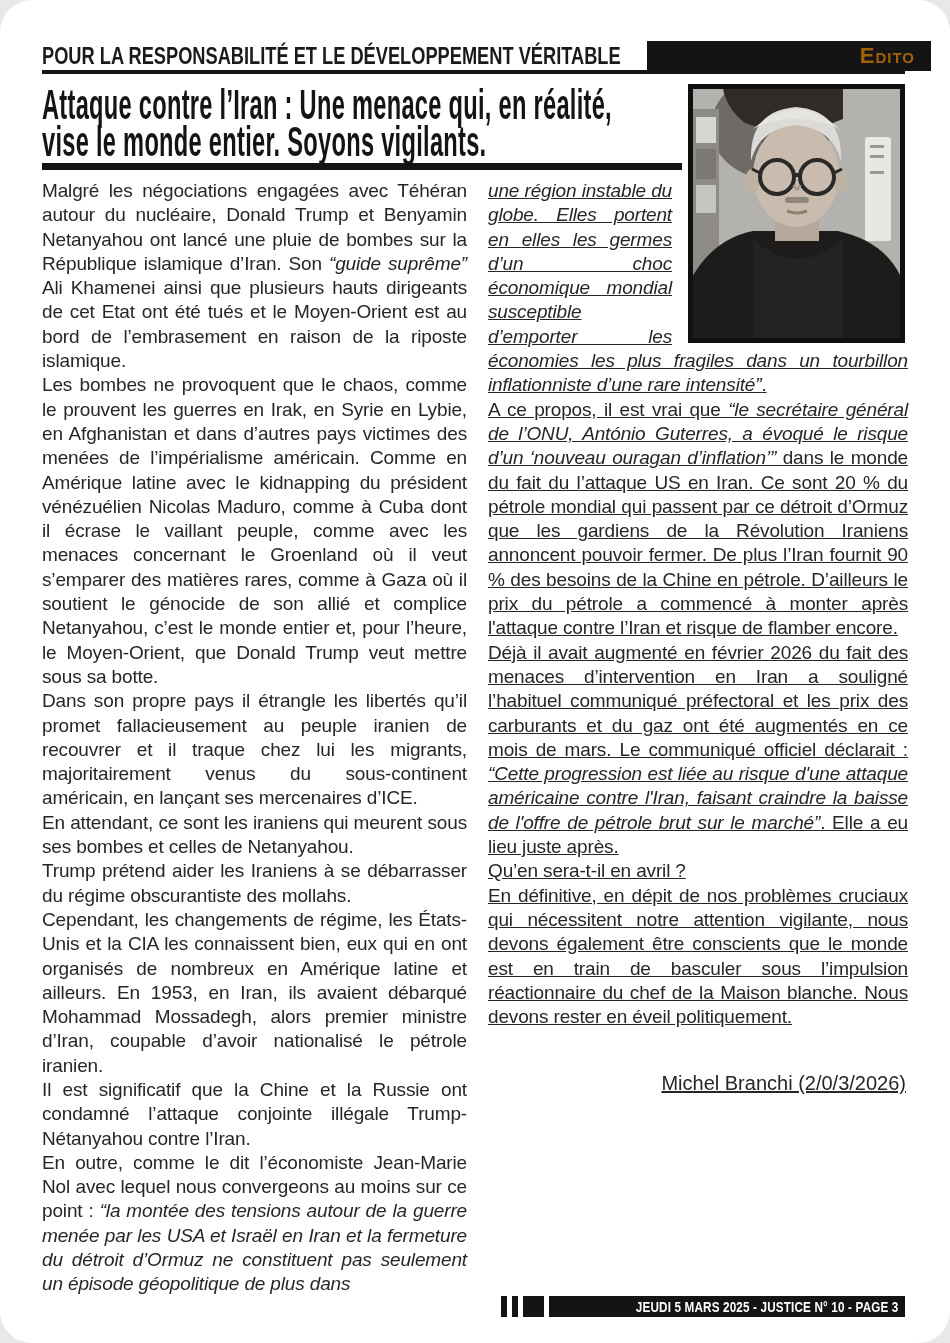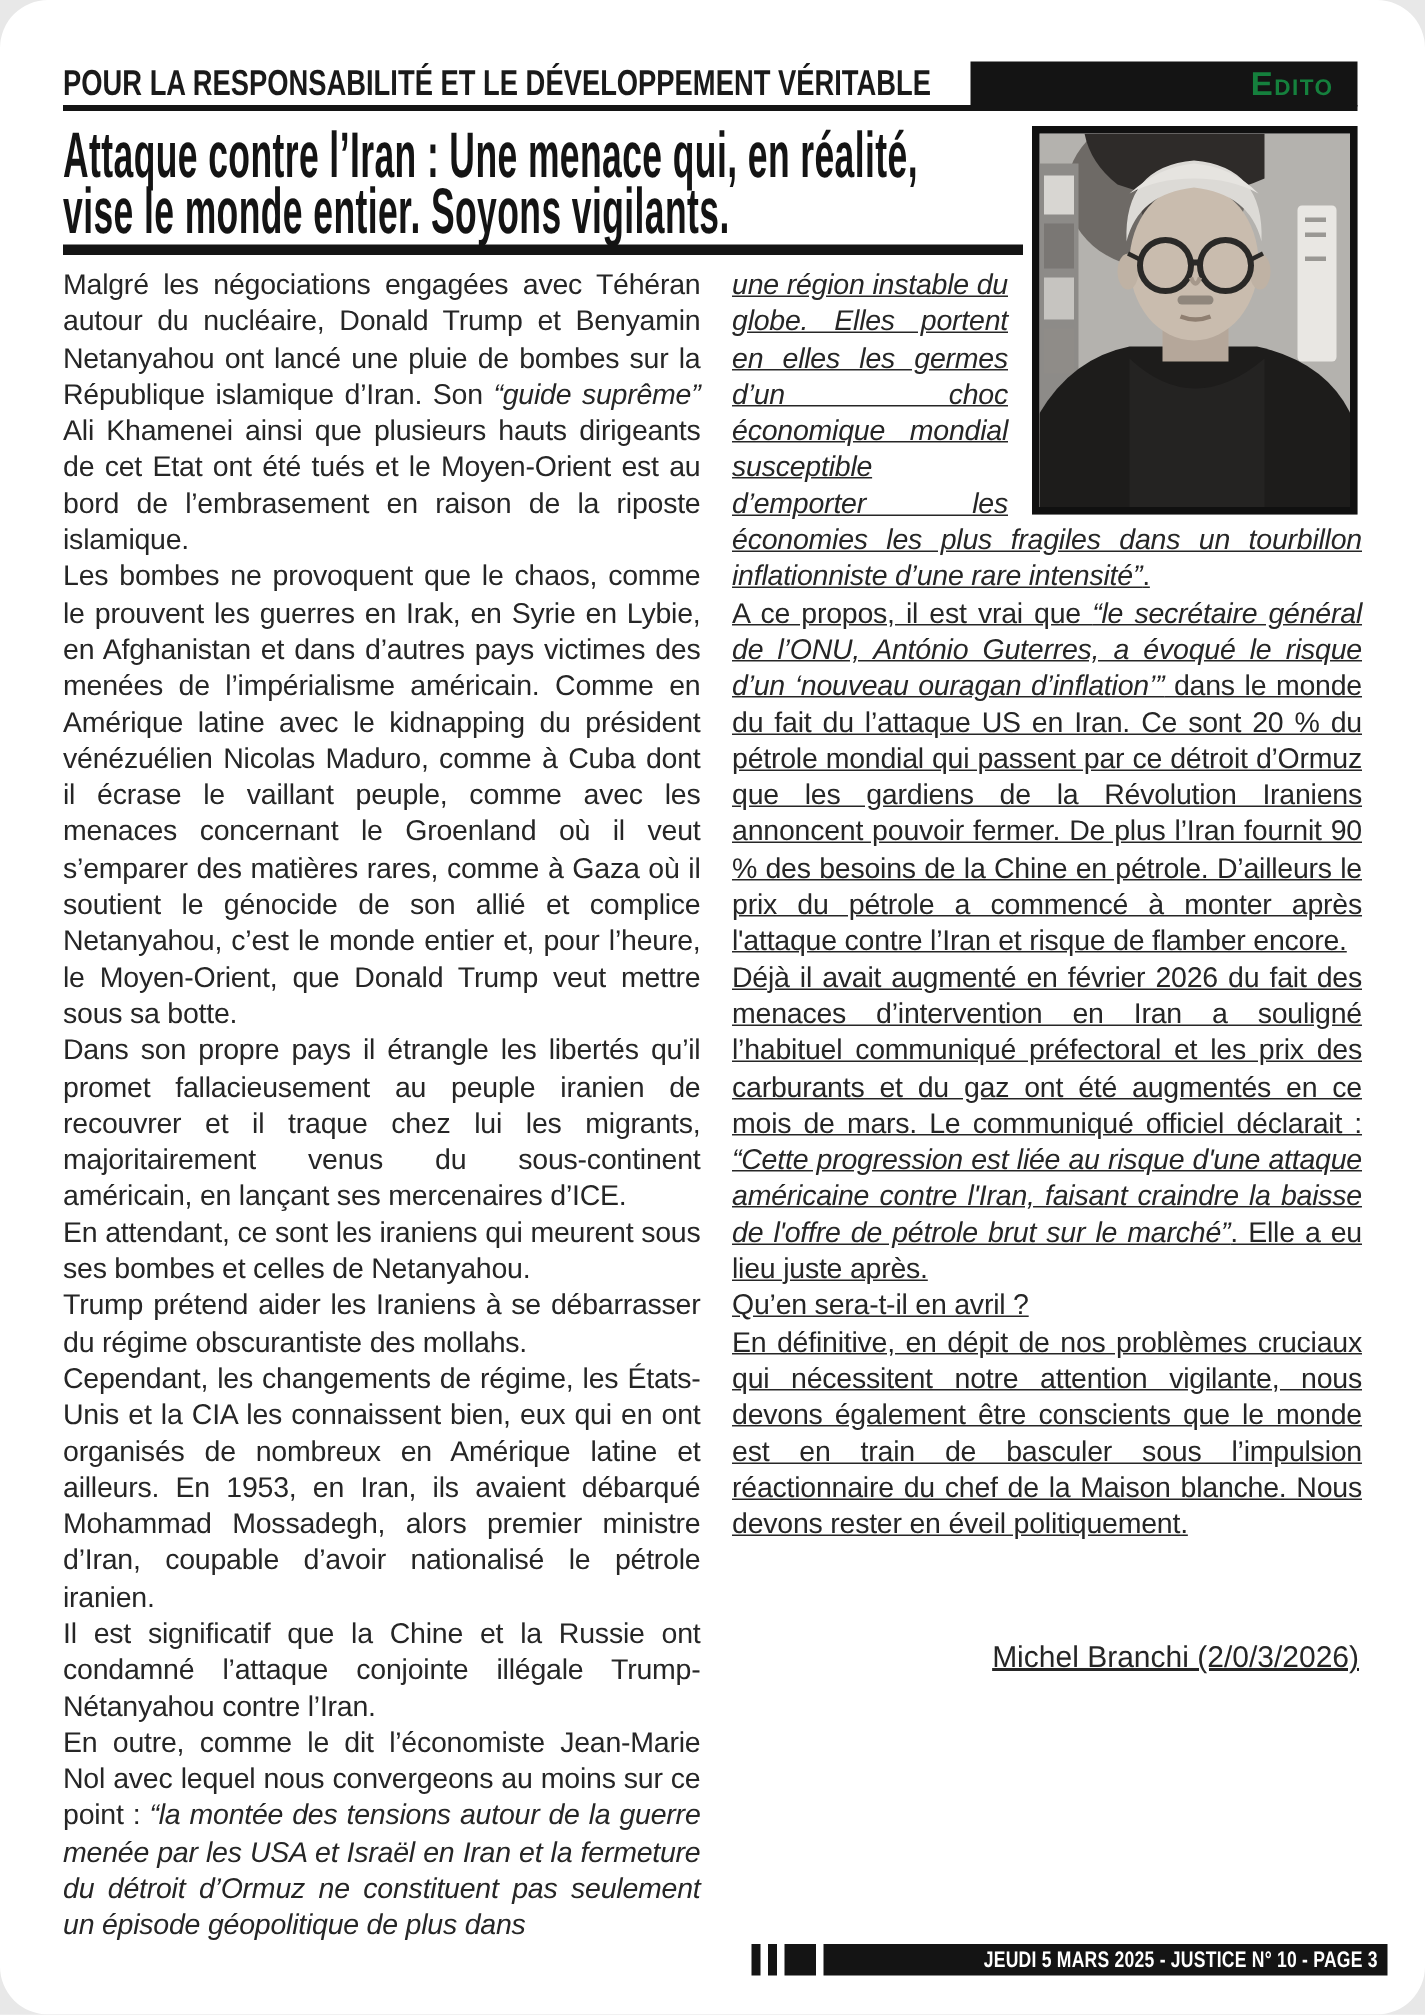--- a/index.html
+++ b/index.html
@@ -9,22 +9,22 @@
     font-family:"Liberation Sans","DejaVu Sans",sans-serif;color:#262626;border-radius:32px;
   }
   
   .kicker{
     position:absolute;left:42px;top:42px;width:790px;
     font-size:24px;font-weight:700;color:#1a1a1a;white-space:nowrap;
     transform:scaleX(0.76);transform-origin:left top;letter-spacing:0;
   }
   .header-rule{position:absolute;left:42px;top:70px;width:863px;height:4px;background:#141414;}
   .badge{
-    position:absolute;left:647px;top:41px;width:258px;height:30px;background:#141414;
-    color:#15803d;display:flex;align-items:center;justify-content:flex-end;
+    position:absolute;left:647px;top:41px;width:284px;height:30px;background:#141414;
+    color:#a16207;display:flex;align-items:center;justify-content:flex-end;
     padding-right:16px;box-sizing:border-box;
   }
   .badge span{
     font-weight:700;font-size:22px;font-variant:small-caps;letter-spacing:1px;line-height:1;
   }
   
   .headline{
     position:absolute;left:42px;top:86px;margin:0;
     font-size:43px;font-weight:700;color:#141414;line-height:37px;
     transform:scaleX(0.55);transform-origin:left top;white-space:nowrap;
@@ -37,29 +37,29 @@
     border:5px solid #101010;background:#b9b9b9;overflow:hidden;
   }
   .photo svg{display:block;}
   
   .columns{position:absolute;left:42px;top:179px;width:866px;display:flex;gap:21px;}
   .col{width:425px;font-size:19px;line-height:24.3px;text-align:justify;letter-spacing:-0.15px;}
   .col2{width:420px;text-decoration:underline;}
   .col p{margin:0;padding:0;}
   .it{font-style:italic;}
   .photo-spacer{float:right;width:236px;height:170px;}
-  .signature{margin-top:64px;text-align:right;font-size:20px;letter-spacing:0;padding-right:2px;}
+  .signature{margin-top:42px;text-align:right;font-size:20px;letter-spacing:0;padding-right:2px;}
   
   .fm{position:absolute;top:1296px;background:#141414;height:21px;}
   .fm1{left:501px;width:6px;}
   .fm2{left:512px;width:6px;}
   .fm3{left:523px;width:21px;}
   .footer-bar{
     position:absolute;left:549px;top:1296px;width:356px;height:21px;background:#141414;
-    color:#ffffff;display:flex;align-items:center;justify-content:flex-end;overflow:hidden;padding-left:20px;
+    color:#ffffff;display:flex;align-items:center;justify-content:flex-end;overflow:hidden;
   }
   .footer-inner{
     white-space:nowrap;font-size:15px;font-weight:700;padding-right:8px;line-height:1;
     transform:scaleX(0.78);transform-origin:right center;letter-spacing:0.2px;
   }
 </style>
 </head>
 <body>
 
 <div class="page">

